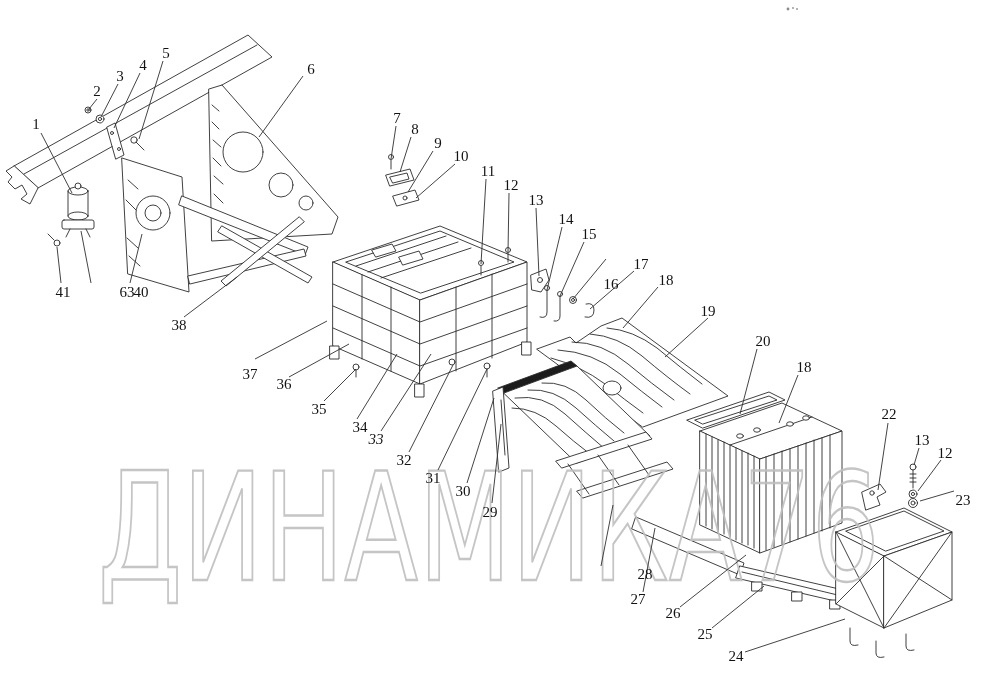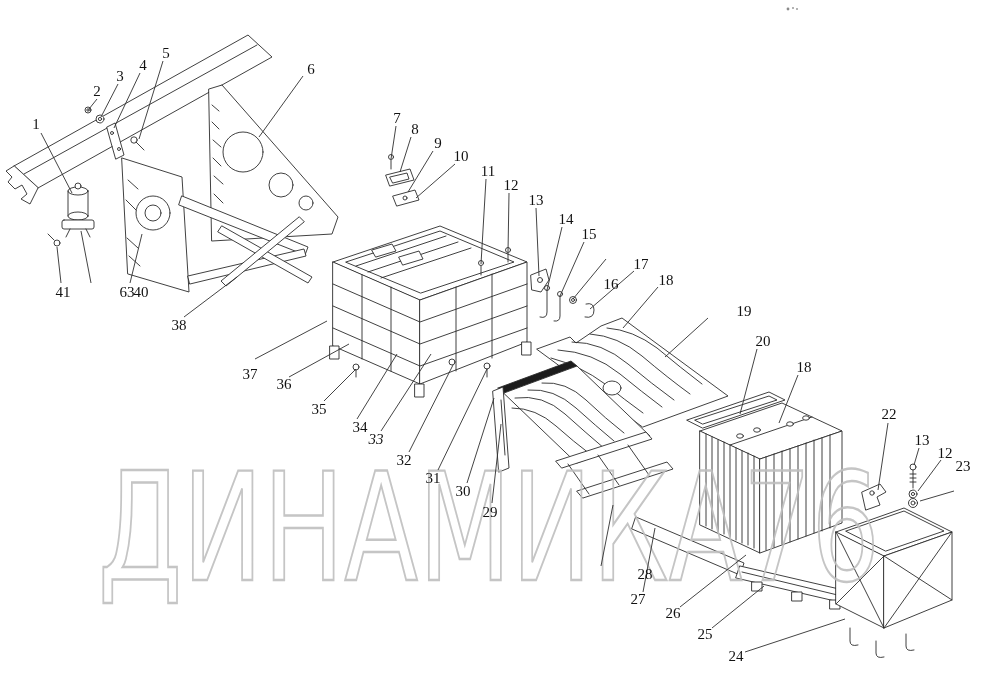--- a/index.html
+++ b/index.html
@@ -267,27 +267,27 @@
       <div class="part-label" style="left: 438px; top: 143px;">9</div>
       <div class="part-label" style="left: 461px; top: 156px;">10</div>
       <div class="part-label" style="left: 488px; top: 171px;">11</div>
       <div class="part-label" style="left: 511px; top: 185px;">12</div>
       <div class="part-label" style="left: 536px; top: 200px;">13</div>
       <div class="part-label" style="left: 566px; top: 219px;">14</div>
       <div class="part-label" style="left: 589px; top: 234px;">15</div>
       <div class="part-label" style="left: 611px; top: 252px; margin-top: 32px;">16</div>
       <div class="part-label" style="left: 641px; top: 264px;">17</div>
       <div class="part-label" style="left: 666px; top: 280px;">18</div>
-      <div class="part-label" style="left: 744px; top: 311px;">19</div>
+      <div class="part-label" style="left: 708px; top: 311px;">19</div>
       <div class="part-label" style="left: 763px; top: 341px;">20</div>
       <div class="part-label" style="left: 804px; top: 367px;">18</div>
       <div class="part-label" style="left: 889px; top: 414px;">22</div>
       <div class="part-label" style="left: 922px; top: 440px;">13</div>
       <div class="part-label" style="left: 945px; top: 453px;">12</div>
-      <div class="part-label" style="left: 963px; top: 466px;">23</div>
+      <div class="part-label" style="left: 963px; top: 500px;">23</div>
       <div class="part-label" style="left: 736px; top: 656px; text-align: center;">24</div>
       <div class="part-label" style="left: 705px; top: 634px; font-family: Liberation Serif, serif;">25</div>
       <div class="part-label" style="left: 673px; top: 613px;">26</div>
       <div class="part-label" style="left: 638px; top: 599px;">27</div>
       <div class="part-label" style="left: 597px; top: 574px; margin-left: 48px;">28</div>
       <div class="part-label" style="left: 490px; top: 512px;">29</div>
       <div class="part-label" style="left: 463px; top: 491px;">30</div>
       <div class="part-label" style="left: 433px; top: 478px;">31</div>
       <div class="part-label" style="left: 404px; top: 460px;">32</div>
       <div class="part-label" style="left: 376px; top: 439px; font-style: italic;">33</div>

